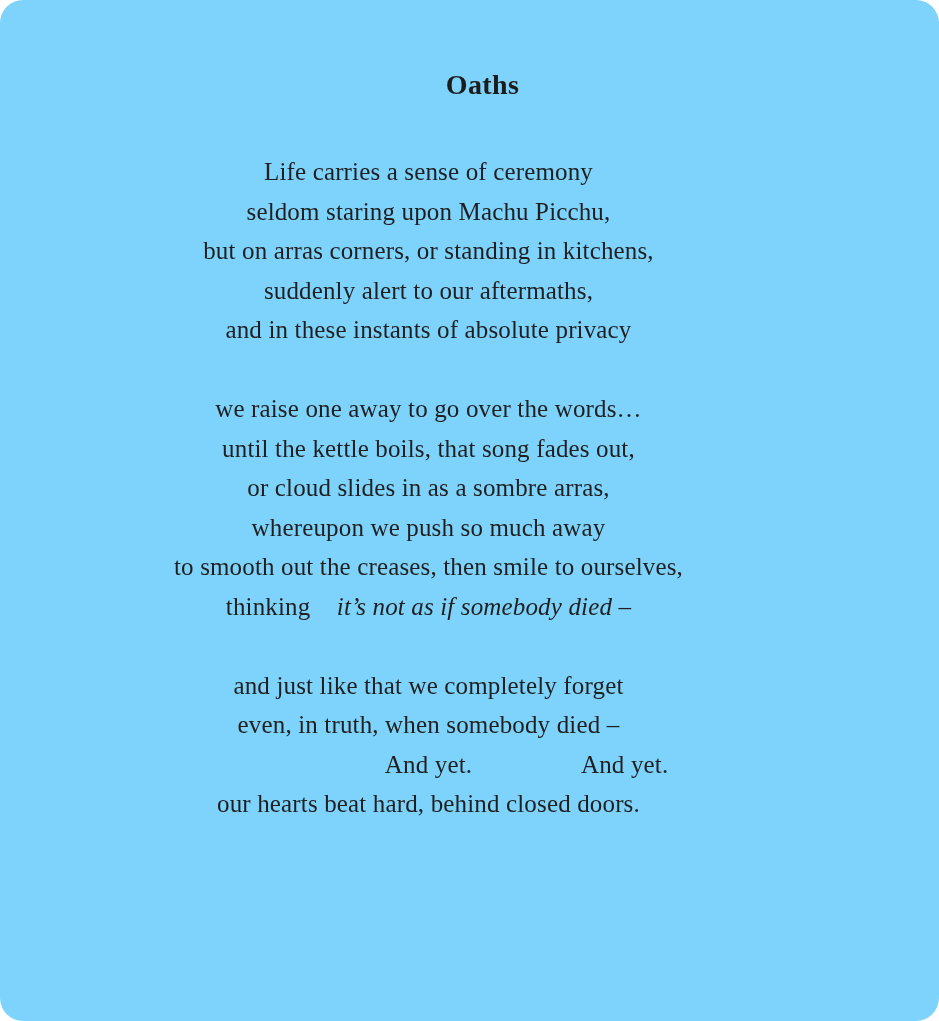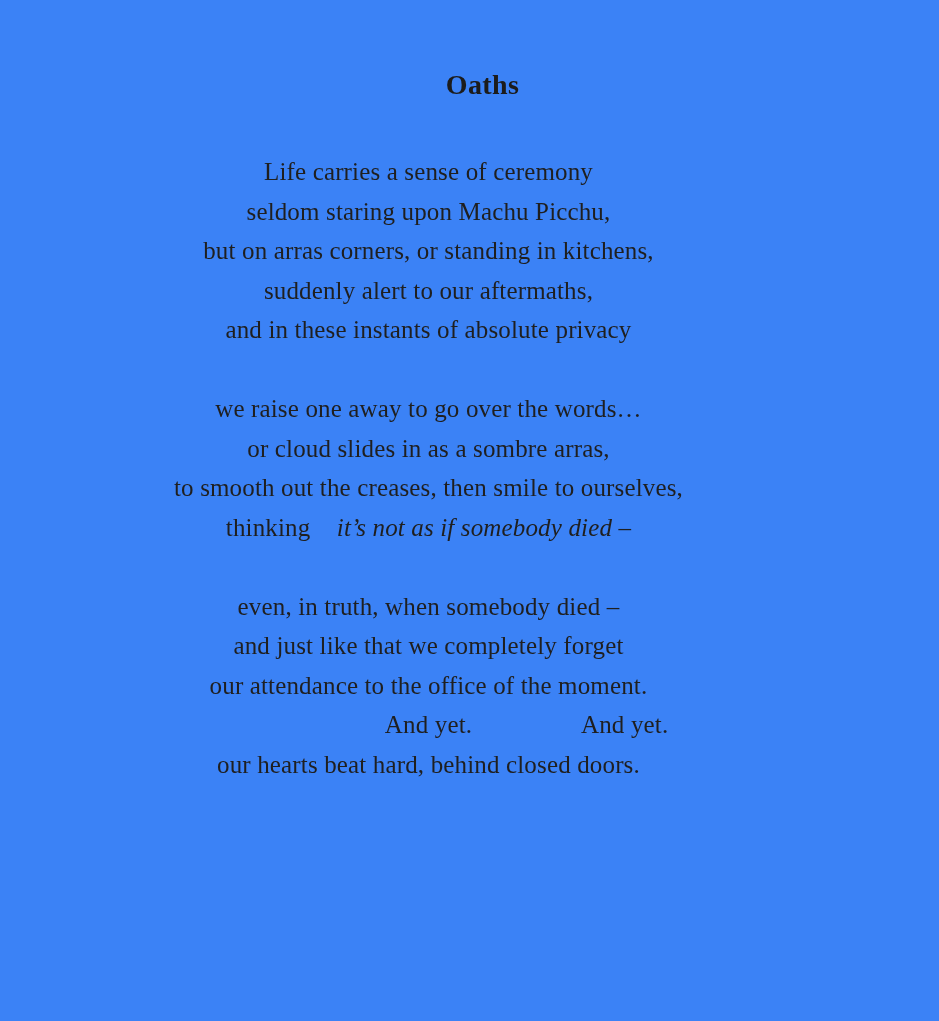--- a/index.html
+++ b/index.html
@@ -4,24 +4,25 @@
 <style>
   html, body {
     margin: 0;
     padding: 0;
     background: #ffffff;
   }
   .page {
     position: relative;
     width: 939px;
     height: 1021px;
-    background: #3b82f6;
+    background: #7dd3fc;
     overflow: hidden;
     font-family: "Liberation Serif", serif;
     color: #1f1f1f;
+    border-radius: 23px;
   }
   .title {
     position: absolute;
     top: 70px;
     left: 173px;
     width: 619px;
     margin: 0;
     text-align: center;
     font-size: 28px;
     line-height: 30px;
@@ -55,25 +56,26 @@
   <div class="poem" id="poem-body">
       <div class="stanza">
         <div class="line"><span class="seg">Life carries a sense of ceremony</span></div>
         <div class="line"><span class="seg">seldom staring upon Machu Picchu,</span></div>
         <div class="line"><span class="seg">but on arras corners, or standing in kitchens,</span></div>
         <div class="line"><span class="seg">suddenly alert to our aftermaths,</span></div>
         <div class="line"><span class="seg">and in these instants of absolute privacy</span></div>
       </div>
       <div class="stanza">
         <div class="line"><span class="seg">we raise one away to go over the words…</span></div>
+        <div class="line"><span class="seg">until the kettle boils, that song fades out,</span></div>
         <div class="line"><span class="seg">or cloud slides in as a sombre arras,</span></div>
+        <div class="line"><span class="seg">whereupon we push so much away</span></div>
         <div class="line"><span class="seg">to smooth out the creases, then smile to ourselves,</span></div>
         <div class="line"><span class="seg">thinking </span><span class="seg italic">it’s not as if somebody died –</span></div>
       </div>
       <div class="stanza">
+        <div class="line"><span class="seg">and just like that we completely forget</span></div>
         <div class="line"><span class="seg">even, in truth, when somebody died –</span></div>
-        <div class="line"><span class="seg">and just like that we completely forget</span></div>
-        <div class="line"><span class="seg">our attendance to the office of the moment.</span></div>
         <div class="line"><span class="seg">And yet.</span><span class="seg" style="position: absolute; left: 407px;">And yet.</span></div>
         <div class="line"><span class="seg">our hearts beat hard, behind closed doors.</span></div>
       </div>
     </div>
 </div>
 
 </body></html>

